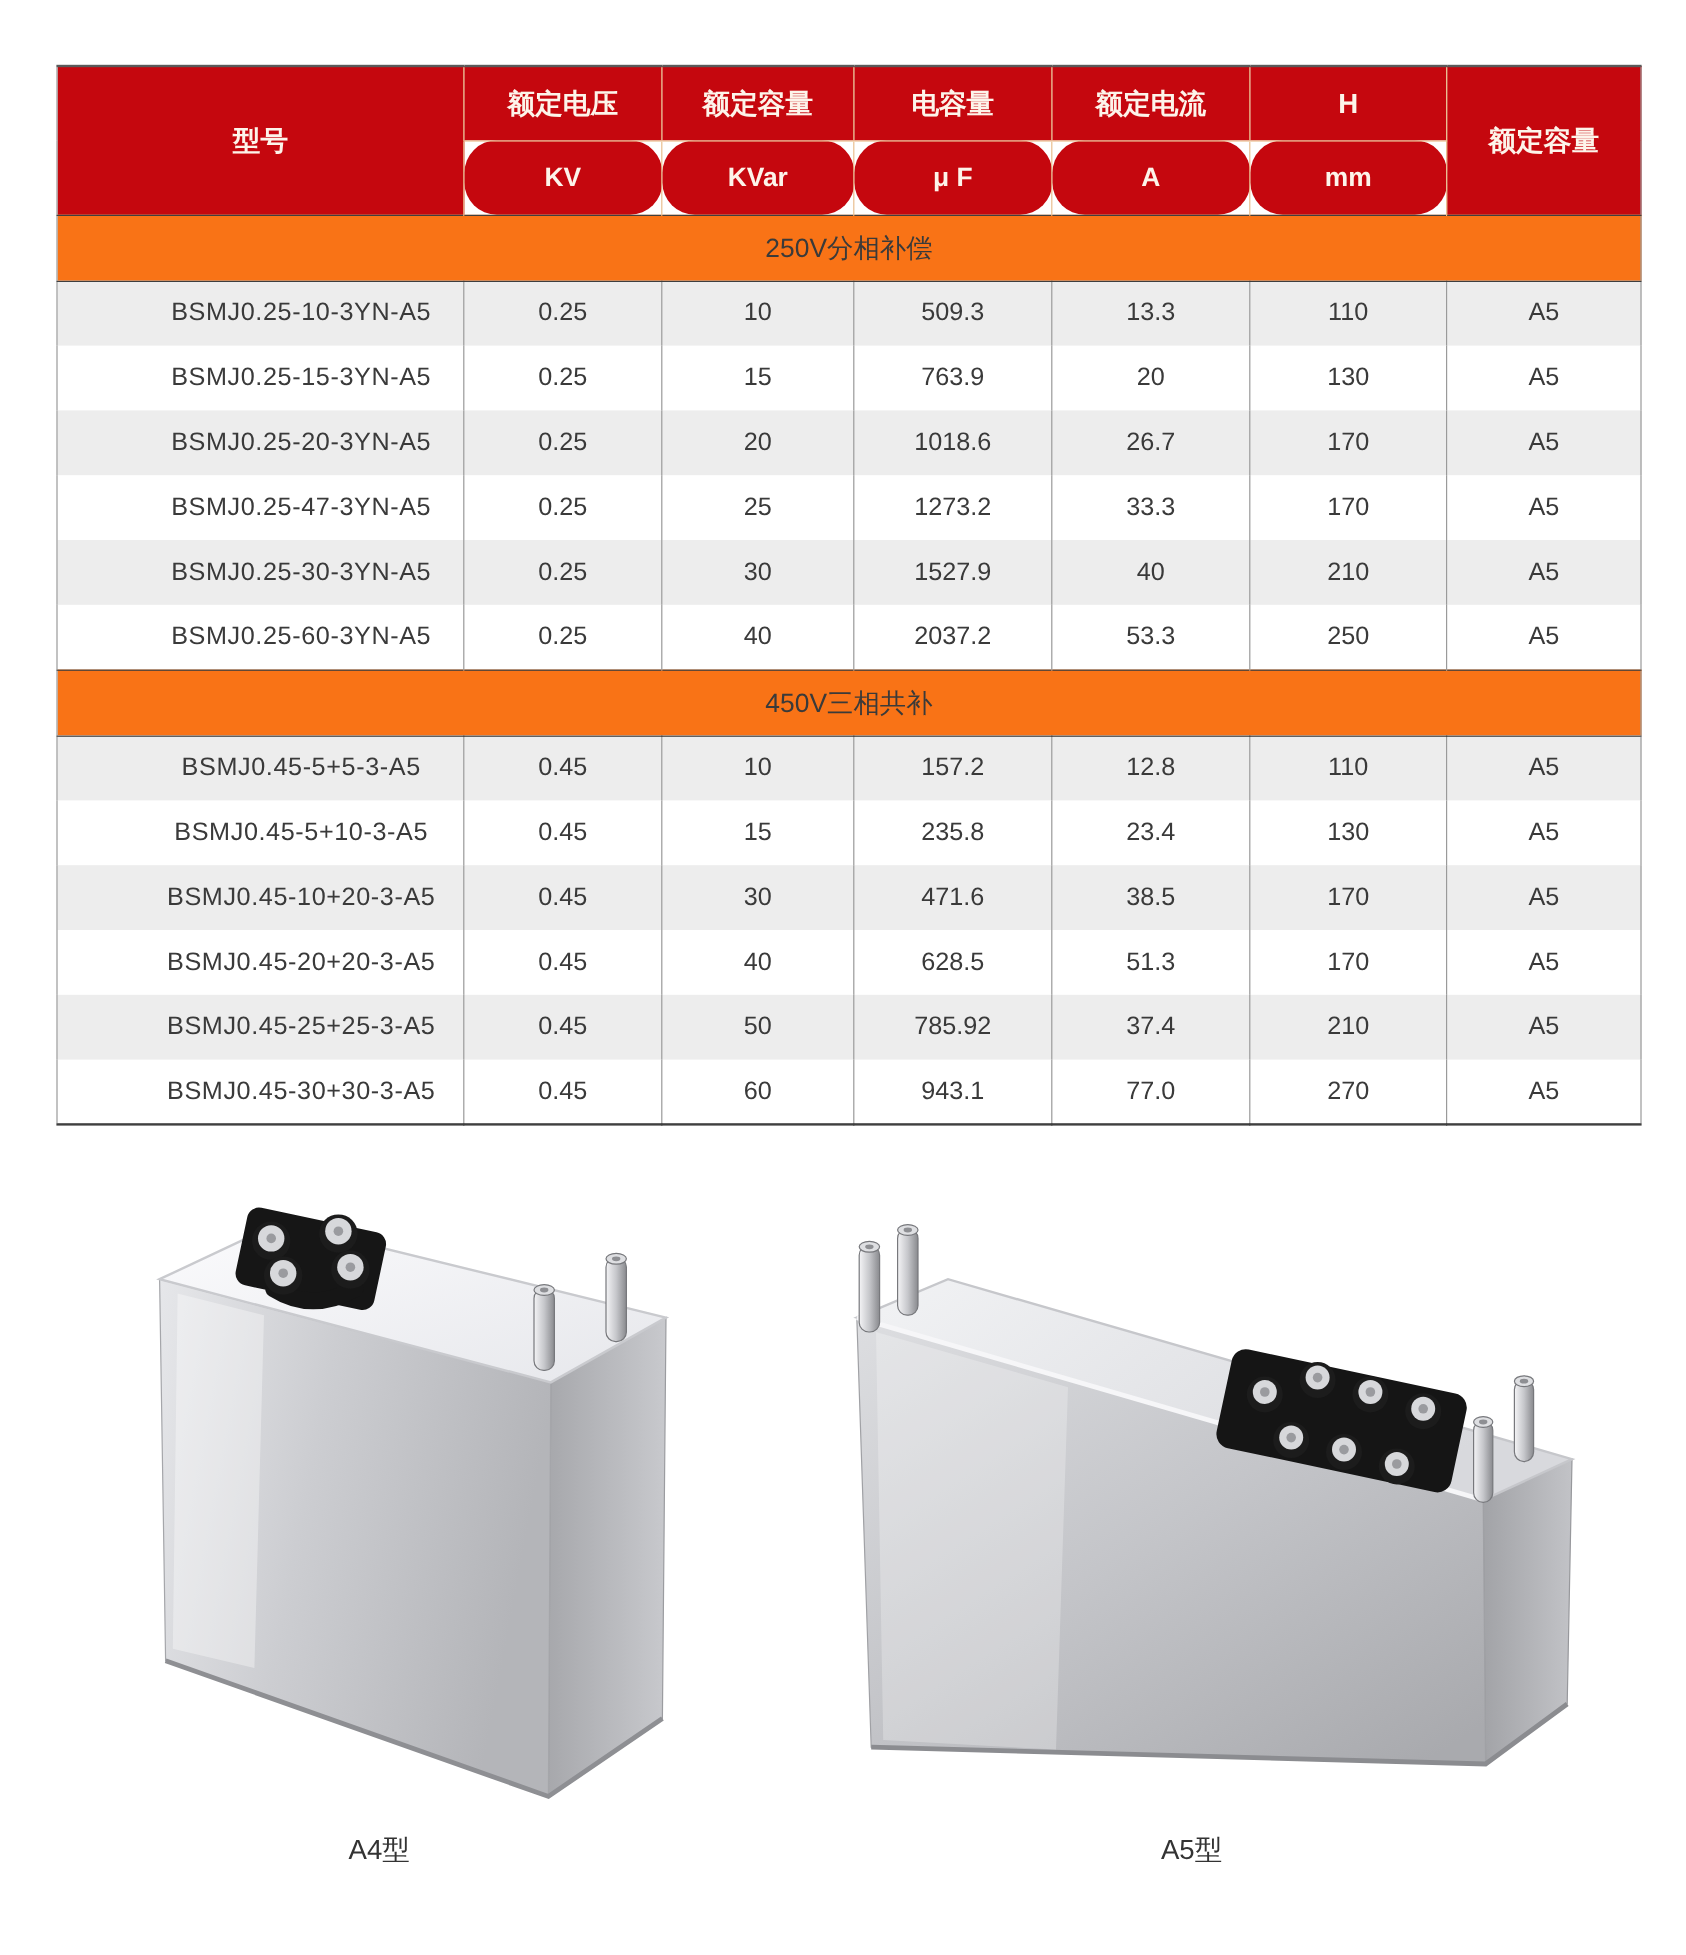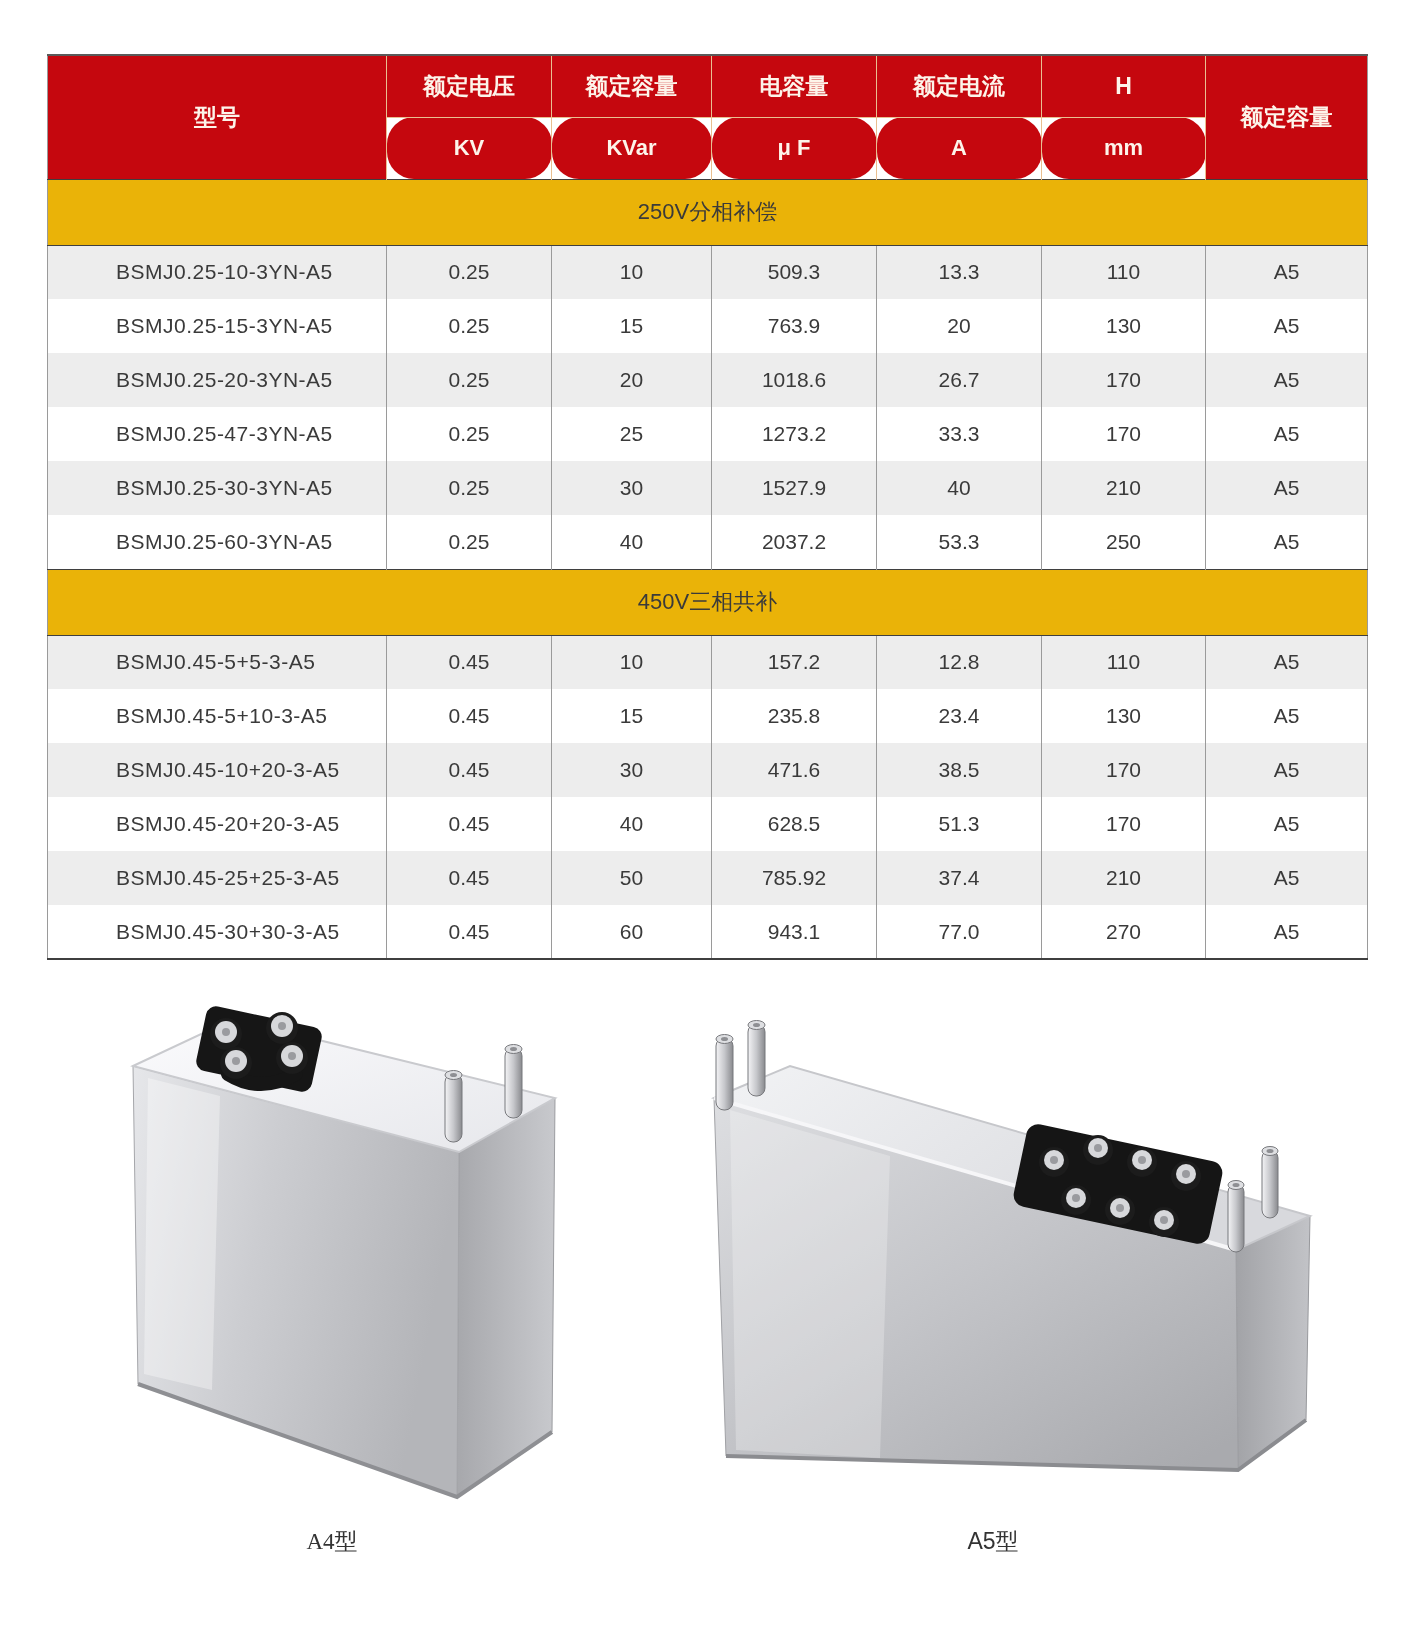--- a/index.html
+++ b/index.html
@@ -42,39 +42,39 @@
   table.spec thead tr.h-unit th{border-top:1px solid var(--gold-line);border-radius:27px;}
   table.spec td{
     font-size:21px;color:var(--body-text);
     text-align:center;vertical-align:middle;
     height:54px;
   }
   table.spec tr.data-row td{border-left:1px solid var(--grid-line);}
   table.spec tr.data-row td:first-child{border-left:none;}
   table.spec tr.data-row.alt td{background:var(--row-alt);}
   table.spec tr.section-row td{
-    background:#eab308;height:66px;
+    background:#f97316;height:55px;
     border-top:1.5px solid var(--dark-line);
     border-bottom:1.5px solid var(--dark-line);
     font-size:22px;
   }
   table.spec td.model-cell{
-    text-align:left;padding-left:68px;
+    text-align:center;padding-left:68px;
     letter-spacing:0.5px;
   }
 
   
   .figure{position:absolute;}
   .fig-a4{left:100px;top:962px;width:460px;height:570px;}
   .fig-a5{left:650px;top:948px;width:670px;height:550px;}
   .caption{
     position:absolute;top:1526px;width:220px;
     text-align:center;font-size:23px;color:#333333;
   }
-  .cap-a4{left:222px;font-family:Liberation Serif, serif;}
+  .cap-a4{left:206px;}
   .cap-a5{left:883px;}
 </style>
 </head>
 <body>
 
 <div class="sheet">
 
   <table class="spec">
     <colgroup>
       <col style="width:339px">

